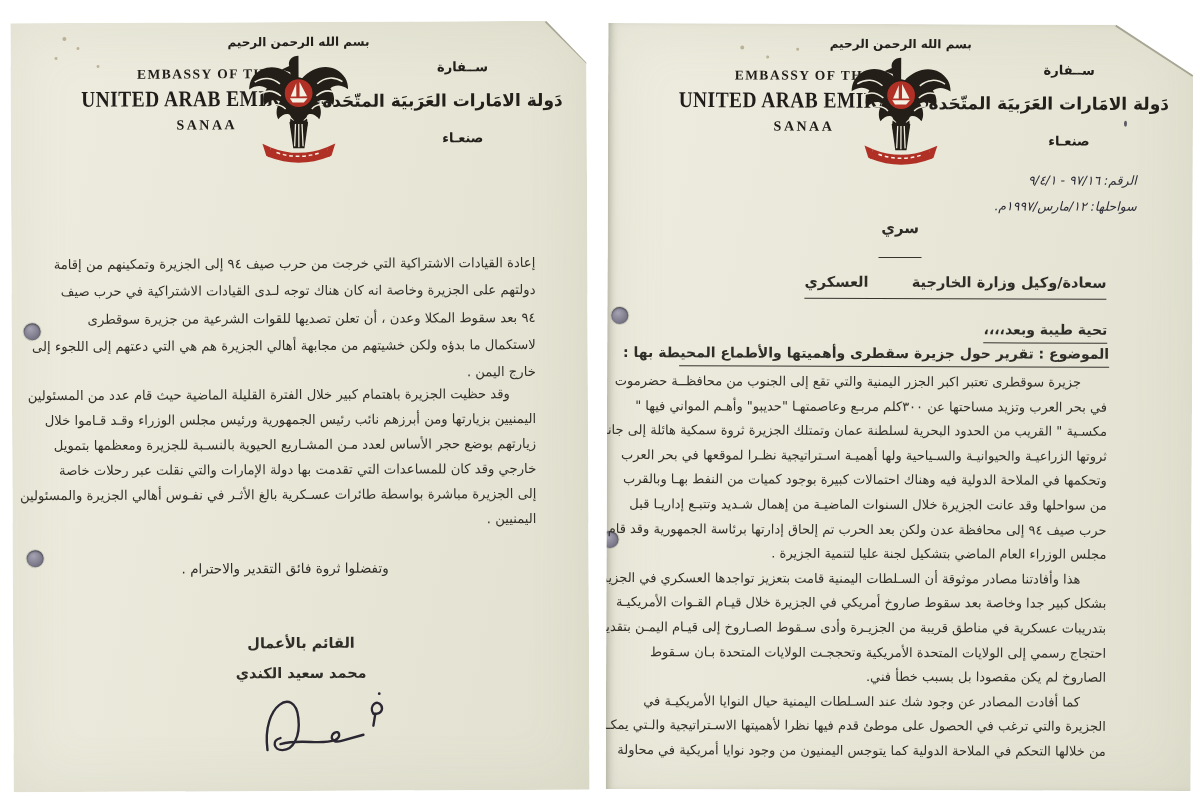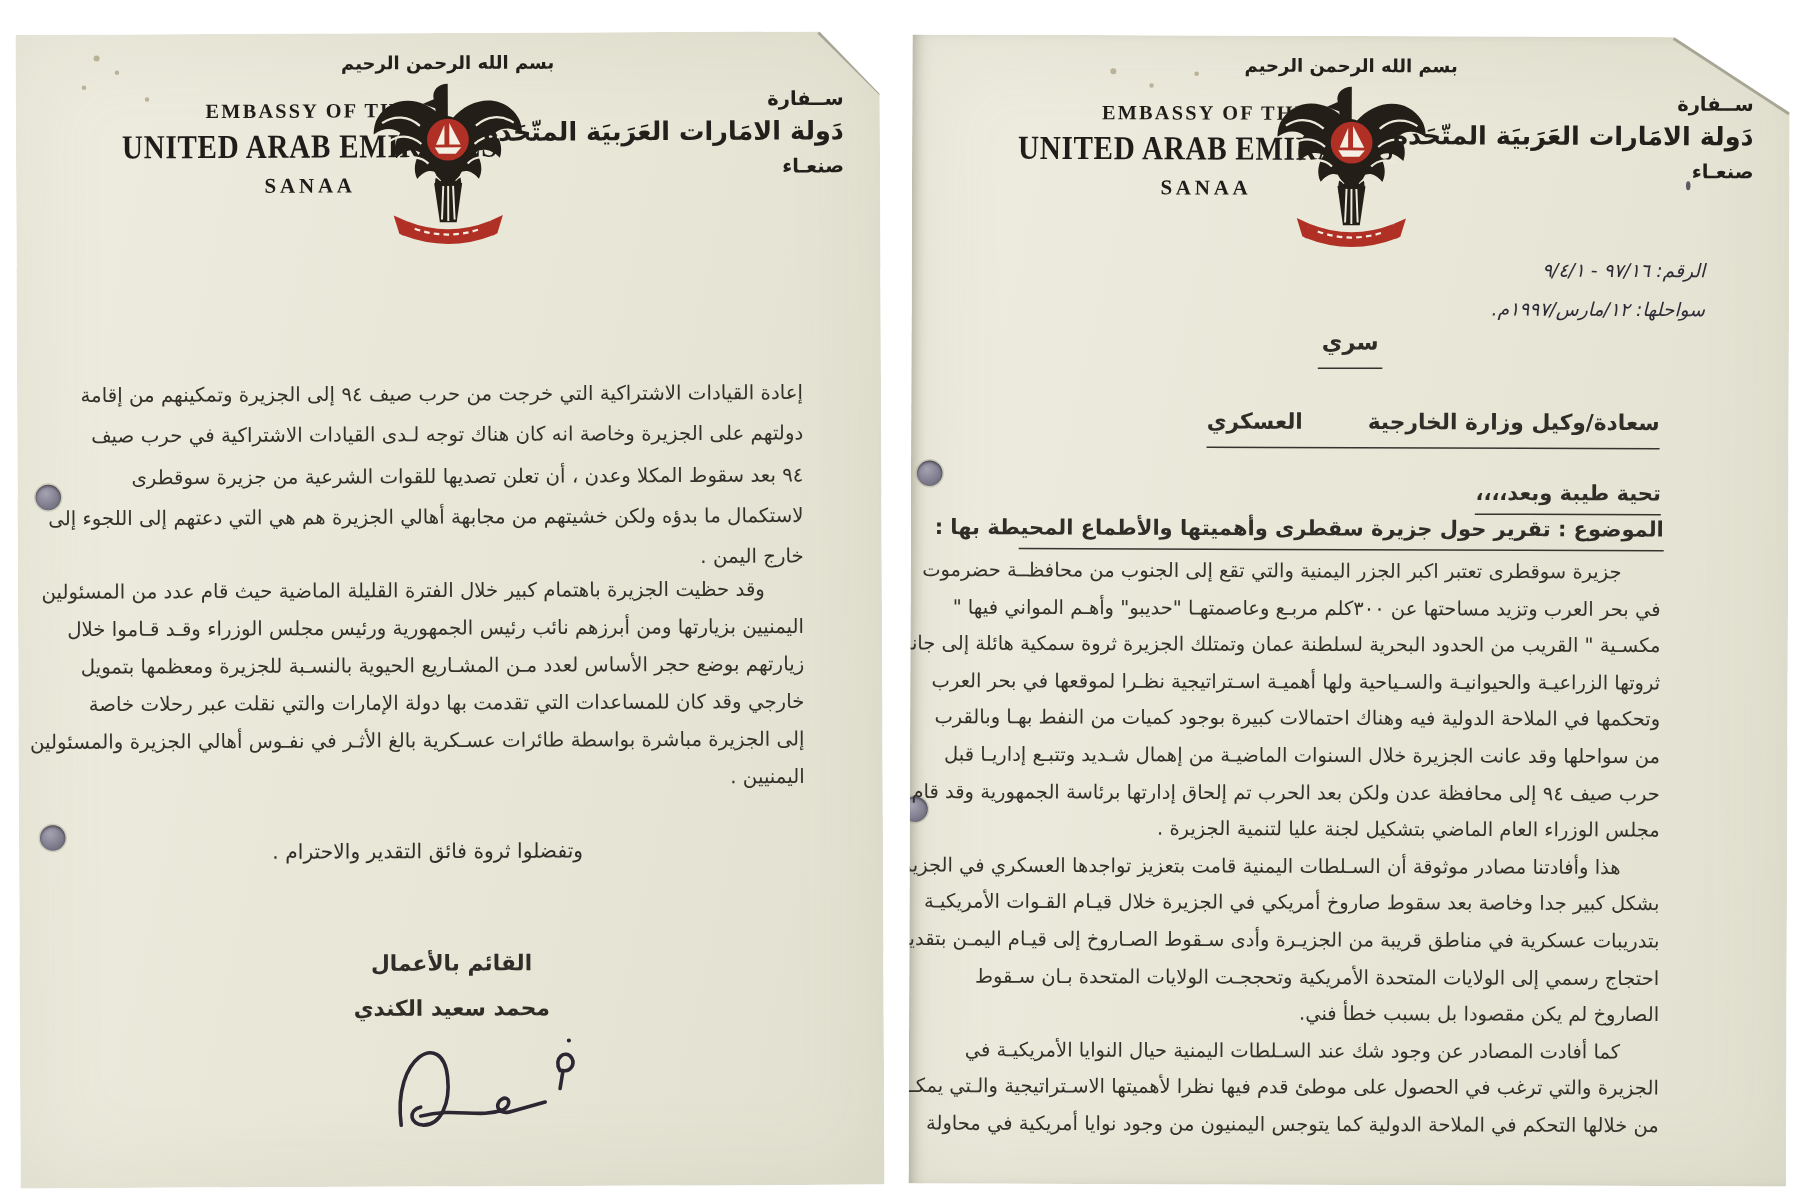--- a/index.html
+++ b/index.html
@@ -37,33 +37,33 @@
   
   .basmala{position:absolute;top:13px;left:0;width:100%;text-align:center;
     font-size:12px;font-weight:bold;color:#23201c;}
   .lh-english{position:absolute;top:44px;left:28px;width:336px;text-align:center;
     font-family:"Liberation Serif","DejaVu Serif",serif;color:#1f1c19;}
   .lh-en-1{font-size:13.5px;font-weight:bold;letter-spacing:1.5px;}
   .lh-en-2{font-size:20px;font-weight:bold;letter-spacing:.5px;margin-top:5px;transform:scale(.97,1.12);}
   .lh-en-3{font-size:14px;font-weight:bold;letter-spacing:2.5px;margin-top:7px;}
   .lh-emblem{position:absolute;top:28px;left:0;width:100%;text-align:center;}
   .lh-emblem svg{width:112px;height:118px;}
-  .lh-arabic{position:absolute;top:38px;right:24px;width:200px;
+  .lh-arabic{position:absolute;top:38px;right:24px;width:200px;text-align:center;
     direction:rtl;color:#23201c;}
   .lh-ar-1{font-size:13px;font-weight:bold;}
-  .lh-ar-2{font-size:17px;font-weight:bold;margin-top:4px;white-space:nowrap;}
-  .lh-ar-3{font-size:13px;font-weight:bold;margin-top:6px;}
+  .lh-ar-2{font-size:17px;font-weight:bold;margin-top:16px;white-space:nowrap;}
+  .lh-ar-3{font-size:13px;font-weight:bold;margin-top:20px;}
   
   .refdate{position:absolute;top:112px;right:56px;direction:rtl;text-align:right;
     font-style:italic;font-size:12.5px;color:#2d2b36;line-height:26px;white-space:nowrap;margin-top:31px;}
   .refdate .val{unicode-bidi:isolate;}
   
   .classification{position:absolute;top:194px;left:0;width:100%;text-align:center;}
   .classification span{display:inline-block;font-size:15px;font-weight:bold;
-    border-bottom:1.6px solid #35332e;padding:0 3px 8px;}
+    border-bottom:1.6px solid #35332e;padding:0 3px 20px;}
   .salutation-row{position:absolute;top:250px;right:86px;width:302px;direction:rtl;
     display:flex;justify-content:space-between;align-items:flex-end;
     border-bottom:1.6px solid #35332e;padding-bottom:8px;
     font-size:14.5px;font-weight:bold;white-space:nowrap;}
   .greeting{position:absolute;top:297px;right:85px;direction:rtl;
     border-bottom:1.6px solid #35332e;padding-bottom:5px;
     font-size:14px;font-weight:bold;width:max-content;}
   .subject{position:absolute;top:321px;right:83px;direction:rtl;
     border-bottom:1.6px solid #35332e;padding-bottom:5px;
     font-size:14px;font-weight:bold;width:max-content;max-width:430px;white-space:nowrap;}

